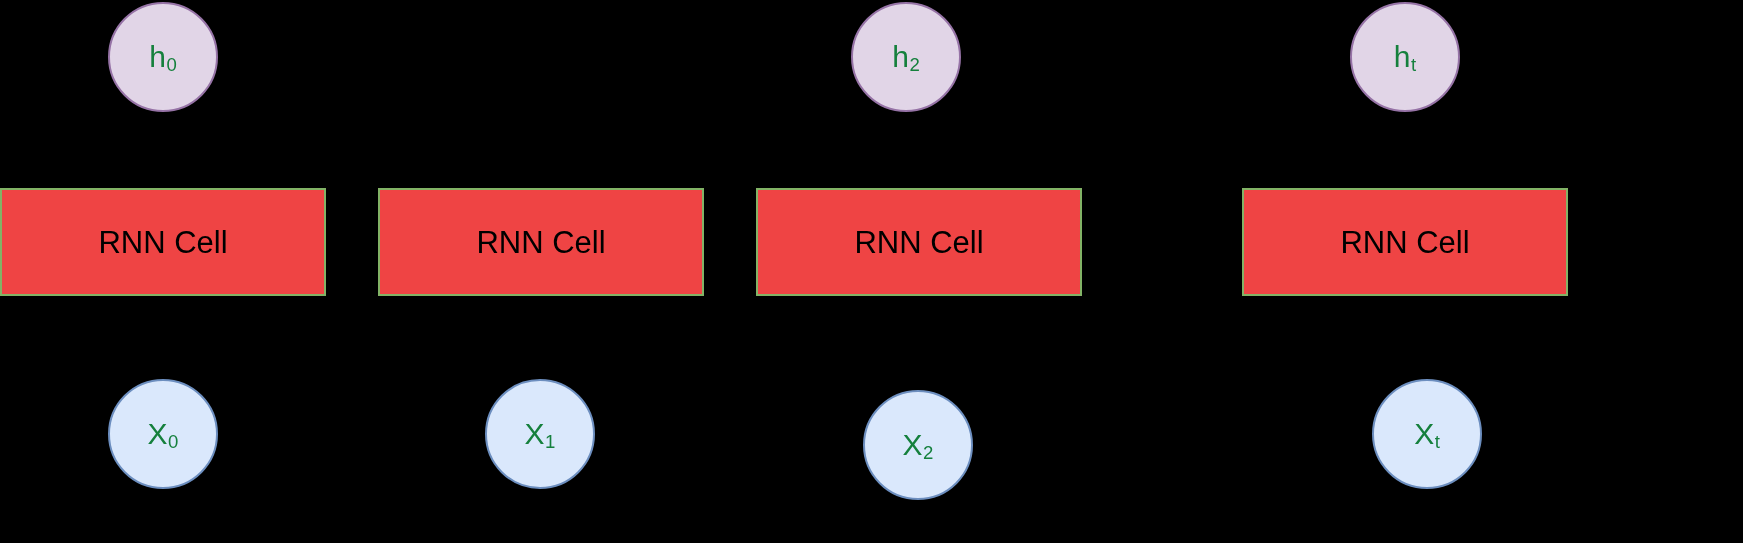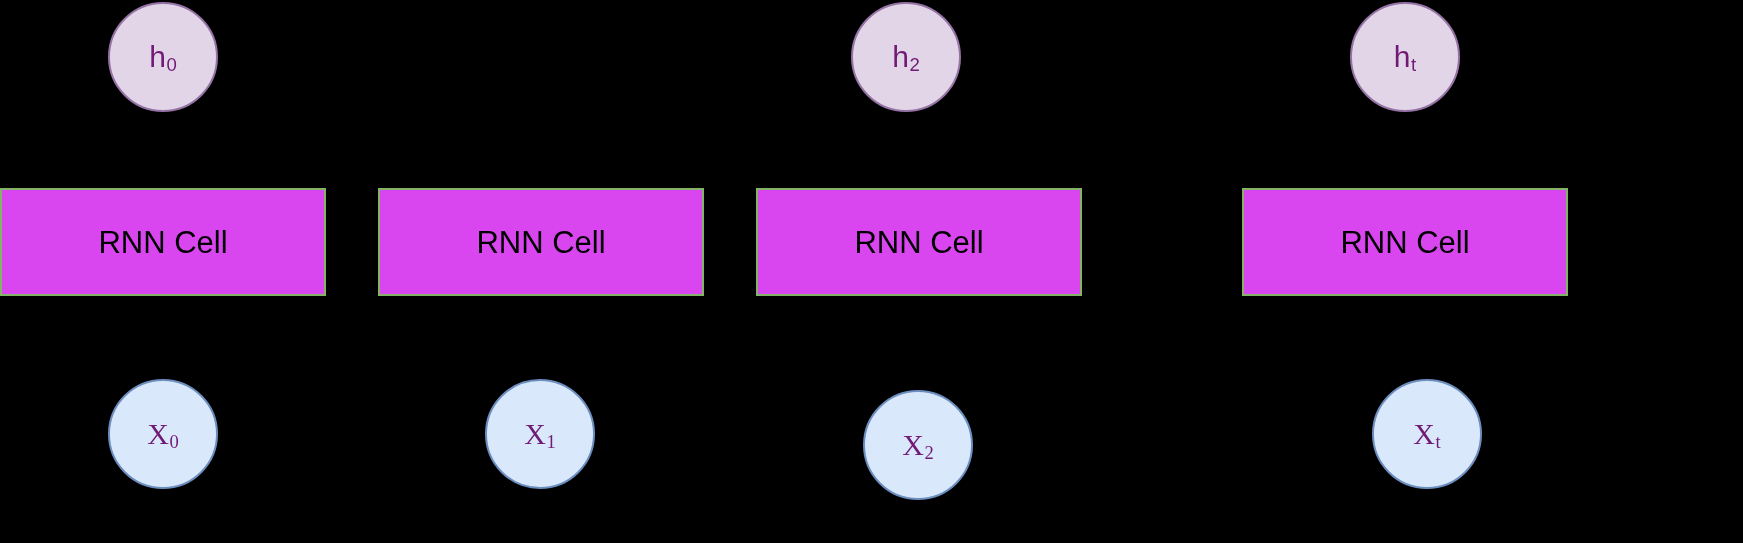--- a/index.html
+++ b/index.html
@@ -18,36 +18,35 @@
   }
   .node-circle {
     position: absolute;
     box-sizing: border-box;
     border-radius: 50%;
     display: flex;
     align-items: center;
     justify-content: center;
     font-size: 30px;
     line-height: 1;
-    color: #701a75;
+    color: #15803d;
     letter-spacing: 0.5px;
   }
   .hidden-node {
     background: #e1d5e7;
     border: 2px solid #9673a6;
   }
   .input-node {
     background: #dae8fc;
     border: 2px solid #6c8ebf;
-    font-family: Liberation Serif, serif;
   }
   .cell-box {
     position: absolute;
     box-sizing: border-box;
-    background: #d946ef;
+    background: #ef4444;
     border: 2px solid #82b366;
     display: flex;
     align-items: center;
     justify-content: center;
     font-size: 31px;
     line-height: 1;
     color: #000000;
   }
   .node-label sub {
     font-size: 0.62em;

